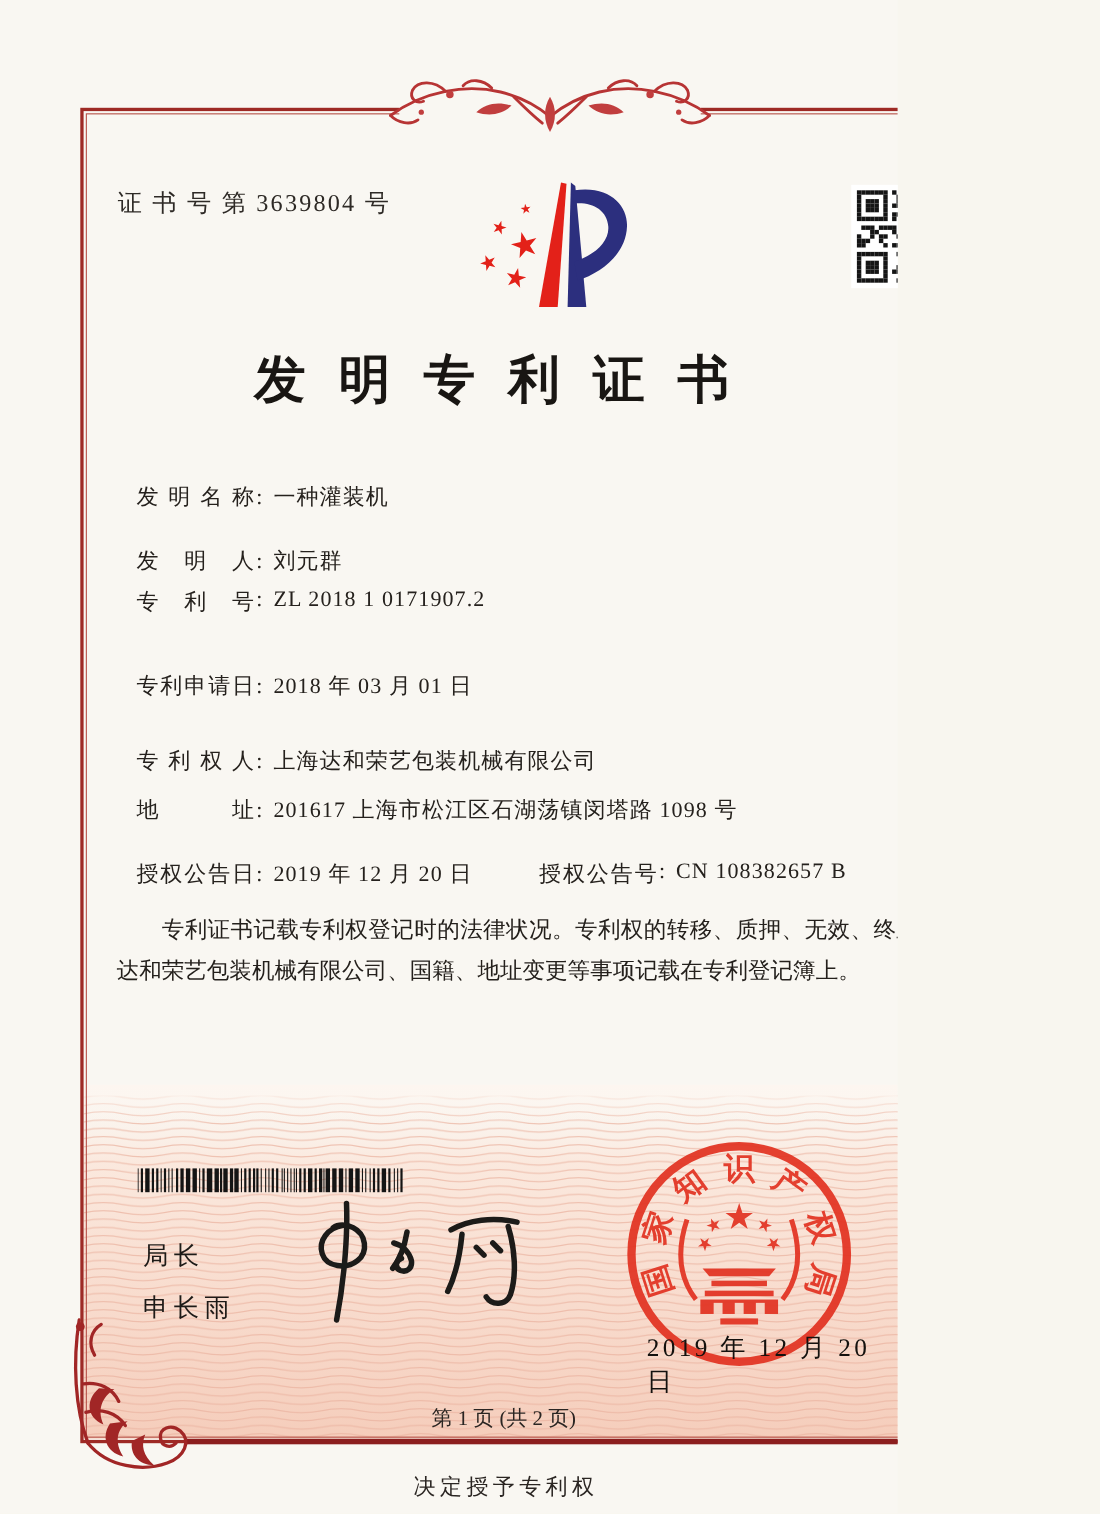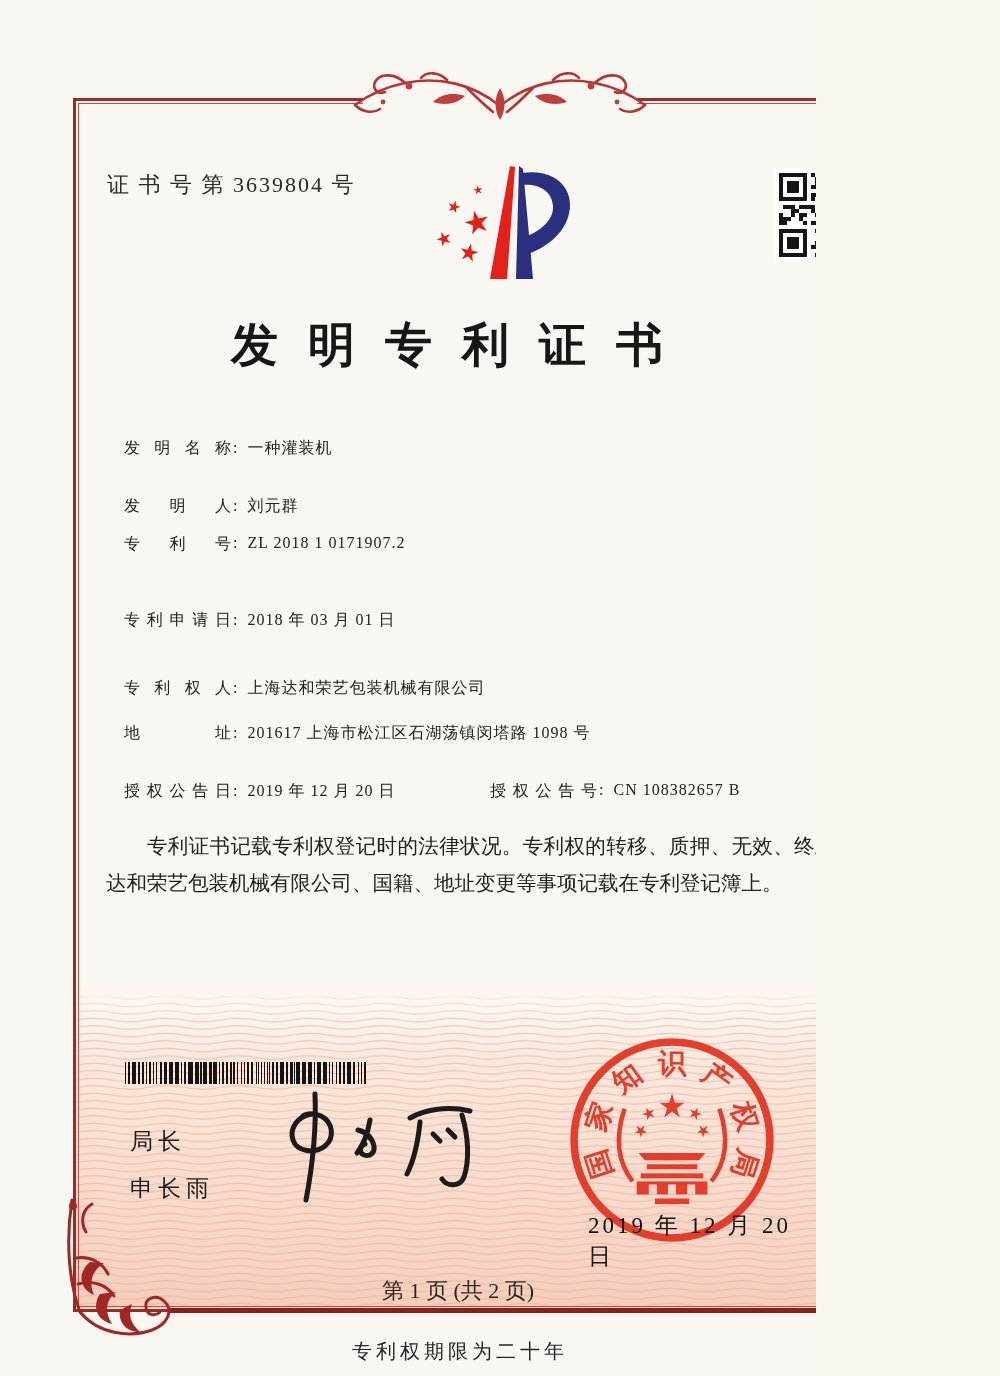--- a/index.html
+++ b/index.html
@@ -9,35 +9,35 @@
          border:3px solid #9e2a25;}
   .frame-inner{position:absolute;inset:2px;border:1px solid #b65048;}
   .pink-panel{position:absolute;left:76px;top:986px;width:842px;height:322px;pointer-events:none;}
   .thick-bottom{position:absolute;left:168px;top:1308px;width:664px;height:5px;background:#8c1e1e;}
   .cert-no{position:absolute;left:107px;top:170px;font-size:22px;letter-spacing:2px;color:#2e2a26;}
   .logo{position:absolute;left:418px;top:160px;}
   .qr{position:absolute;left:774px;top:168px;background:#ffffff;}
   .title{position:absolute;left:73px;top:314px;width:848px;text-align:center;padding-right:70px;
          box-sizing:border-box;font-size:47px;font-weight:bold;letter-spacing:30px;color:#191613;}
   .fields{position:absolute;left:124px;top:0;width:780px;}
-  .frow{position:absolute;font-size:16px;white-space:nowrap;color:#25211d;}
+  .frow{position:absolute;font-size:20px;white-space:nowrap;color:#25211d;}
   .flabel{display:inline-block;width:107px;text-align:justify;text-align-last:justify;vertical-align:top;}
   .fcolon{display:inline-block;margin:0 10px 0 2px;}
   .fval{letter-spacing:1px;}
   .fcell2{position:absolute;left:366px;top:0;white-space:nowrap;}
   .body-text{position:absolute;left:106px;top:828px;width:792px;font-size:20.5px;line-height:37px;
              text-align:justify;color:#24201c;}
   .body-text p{margin:0;text-indent:2em;}
   .barcode{position:absolute;left:125px;top:1062px;}
   .signer{position:absolute;left:130px;top:1126px;font-size:23px;letter-spacing:5px;color:#1d1a17;}
   .signer div{margin-bottom:16px;}
   .signature{position:absolute;left:258px;top:1086px;}
   .seal{position:absolute;left:566px;top:1034px;opacity:0.93;}
   .seal-date{position:absolute;left:588px;top:1210px;font-size:23px;letter-spacing:3px;color:#14110e;}
-  .page-indicator{position:absolute;left:73px;top:1276px;width:770px;text-align:center;font-size:22px;
+  .page-indicator{position:absolute;left:73px;top:1276px;width:770px;text-align:center;font-size:19px;
                   color:#2a2522;}
   .footer-note{position:absolute;left:0;top:1338px;width:920px;text-align:center;font-size:20px;
                letter-spacing:4px;color:#2a2522;}
   .ornament-top{position:absolute;left:347px;top:66px;}
   .flourish{position:absolute;}
   .fl-left{left:56px;top:1198px;}
   .fl-right{left:824px;top:1198px;transform:scaleX(-1);}
 </style>
 </head>
 <body>
@@ -505,15 +505,15 @@
       <path d="M58,74 C48,104 52,128 66,146" fill="none" stroke="#e23322" stroke-width="4.5"></path>
       <path d="M152,74 C162,104 158,128 144,146" fill="none" stroke="#e23322" stroke-width="4.5"></path>
       <rect x="88" y="163" width="34" height="5.5"></rect>
     </g>
   </svg>
 
   <div class="seal-date">2019 年 12 月 20 日</div>
 
   <div class="page-indicator">第 1 页 (共 2 页)</div>
 
-  <div class="footer-note">专利权期限为二十年</div>
+  <div class="footer-note">决定授予专利权</div>
 
 </div>
 
 </body></html>

